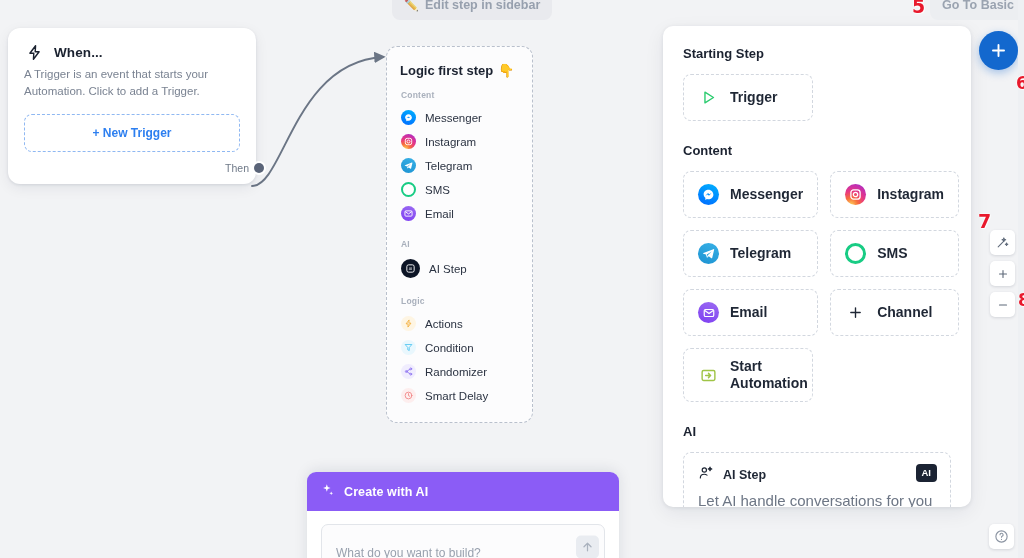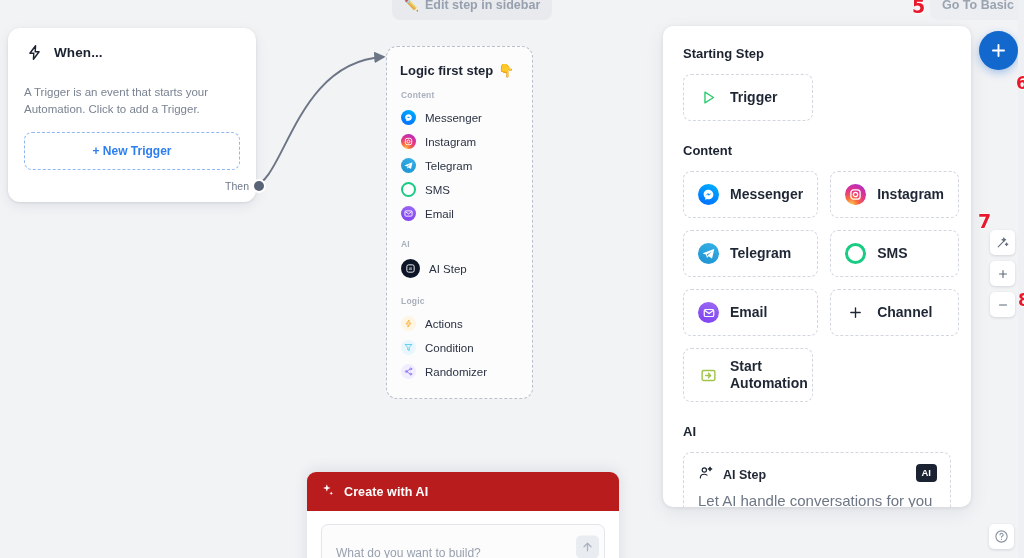--- a/index.html
+++ b/index.html
@@ -77,21 +77,21 @@
     background: #ffffff;
     border-radius: 12px;
     box-shadow: 0 1px 3px rgba(20,30,55,.10), 0 4px 14px rgba(20,30,55,.07);
     padding: 14px 16px 10px 16px;
     box-sizing: border-box;
   }
   .trig-head {
     display: flex;
     align-items: center;
     gap: 10px;
-    margin-bottom: 22px;
+    margin-bottom: 4px;
   }
   .bolt-ico {
     width: 20px; height: 20px;
     display: flex; align-items: center; justify-content: center;
     color: #1b2230;
   }
   .trig-title {
     font-size: 13.5px;
     font-weight: 600;
     color: #1b2230;
@@ -297,21 +297,21 @@
   #create-ai {
     position: absolute;
     left: 307px;
     top: 472px;
     width: 312px;
     border-radius: 9px 9px 0 0;
     overflow: hidden;
     box-shadow: 0 -2px 14px rgba(20,30,55,.10);
   }
   #create-ai .hdr {
-    background: #b91c1c;
+    background: #8b5cf6;
     color: #fff;
     font-size: 12.5px;
     font-weight: 700;
     padding: 11px 14px;
     display: flex;
     align-items: center;
     gap: 9px;
     letter-spacing: .1px;
   }
   #create-ai .body {
@@ -516,20 +516,29 @@
         <svg width="9" height="9" viewBox="0 0 24 24" fill="none" stroke="#8a6ff0" stroke-width="2.2" stroke-linecap="round">
             <circle cx="18" cy="5" r="2.5"></circle>
             <circle cx="6" cy="12" r="2.5"></circle>
             <circle cx="18" cy="19" r="2.5"></circle>
             <path d="M8.3 10.8 15.7 6.3M8.3 13.2l7.4 4.5"></path>
           </svg>
       </span>
       <span class="lbl">Randomizer</span>
     </div>
 
+    <div class="menu-row">
+      <span class="ico ico-soft ico-delay">
+        <svg width="9" height="9" viewBox="0 0 24 24" fill="none" stroke="#f08080" stroke-width="2.2" stroke-linecap="round">
+            <circle cx="12" cy="12" r="9"></circle>
+            <path d="M12 7v5.2l3.3 2"></path>
+          </svg>
+      </span>
+      <span class="lbl">Smart Delay</span>
+    </div>
   </div>
 
   <div id="side-panel">
 
     <div class="sec-head">Starting Step</div>
     <div class="tile single">
       <span class="ico-lg">
         <svg width="17" height="17" viewBox="0 0 24 24" fill="none" stroke="#2ecc71" stroke-width="2" stroke-linejoin="round">
             <path d="M7 4.5 19 12 7 19.5z"></path>
           </svg>

